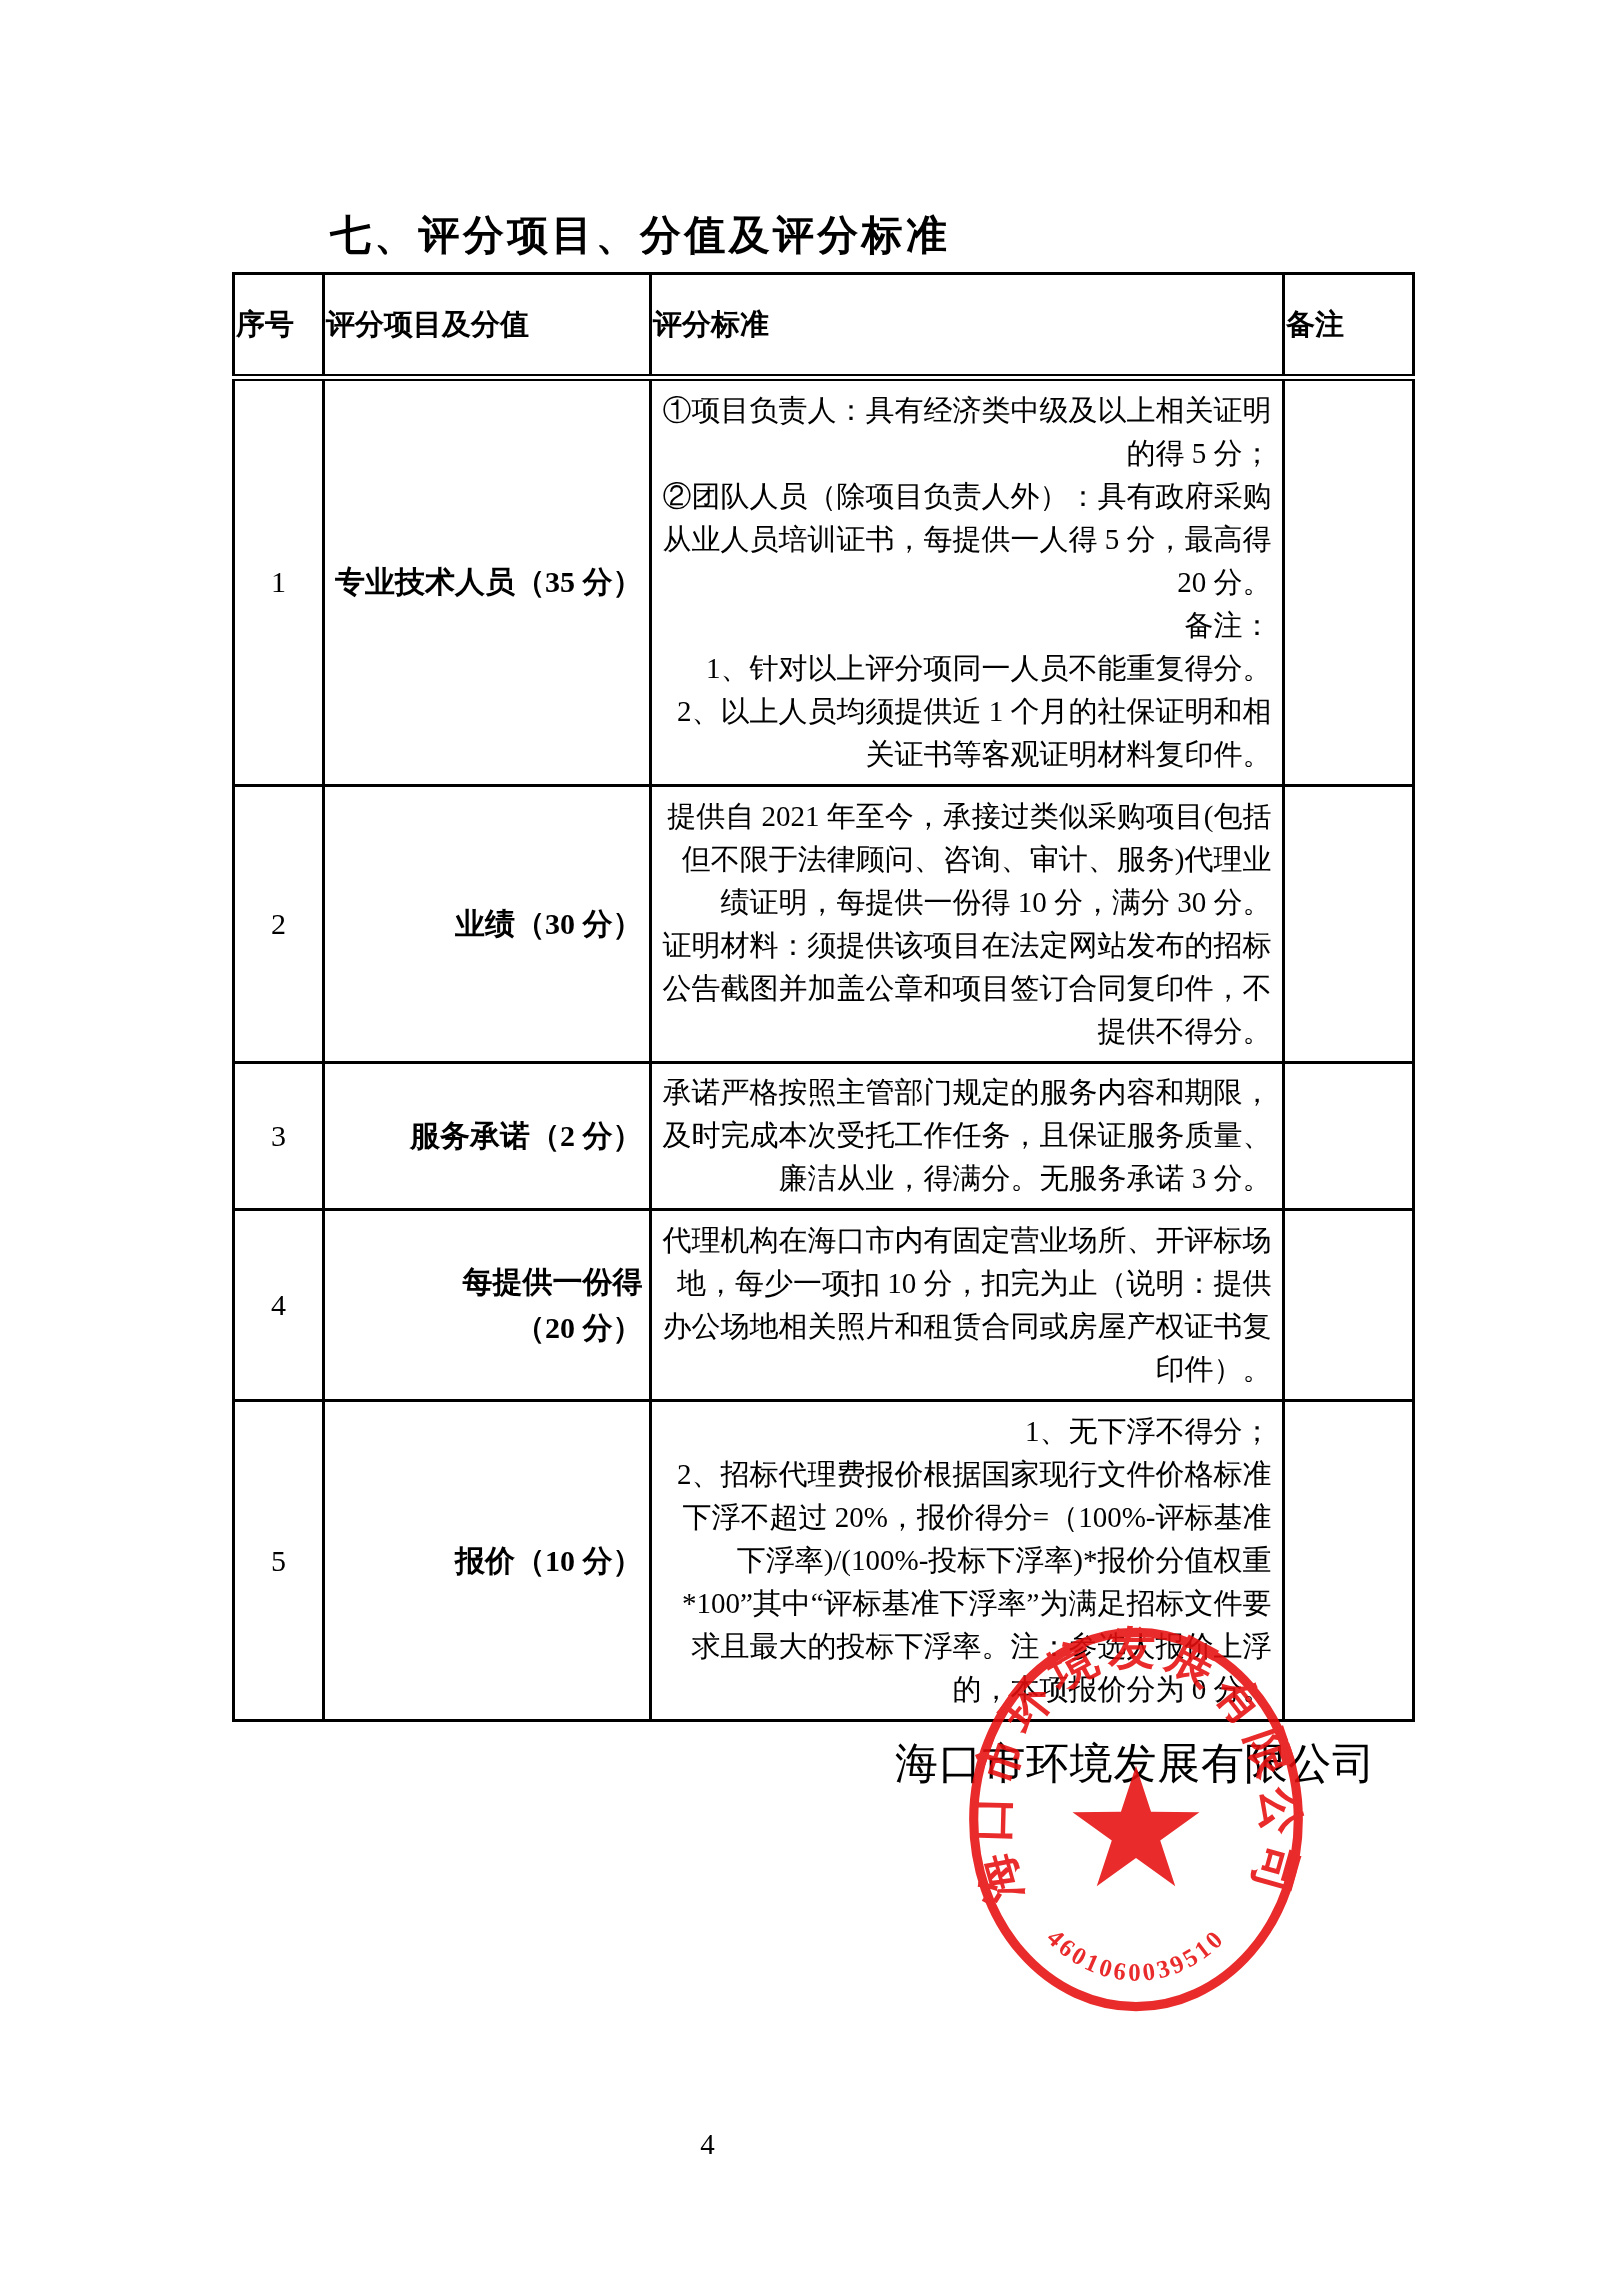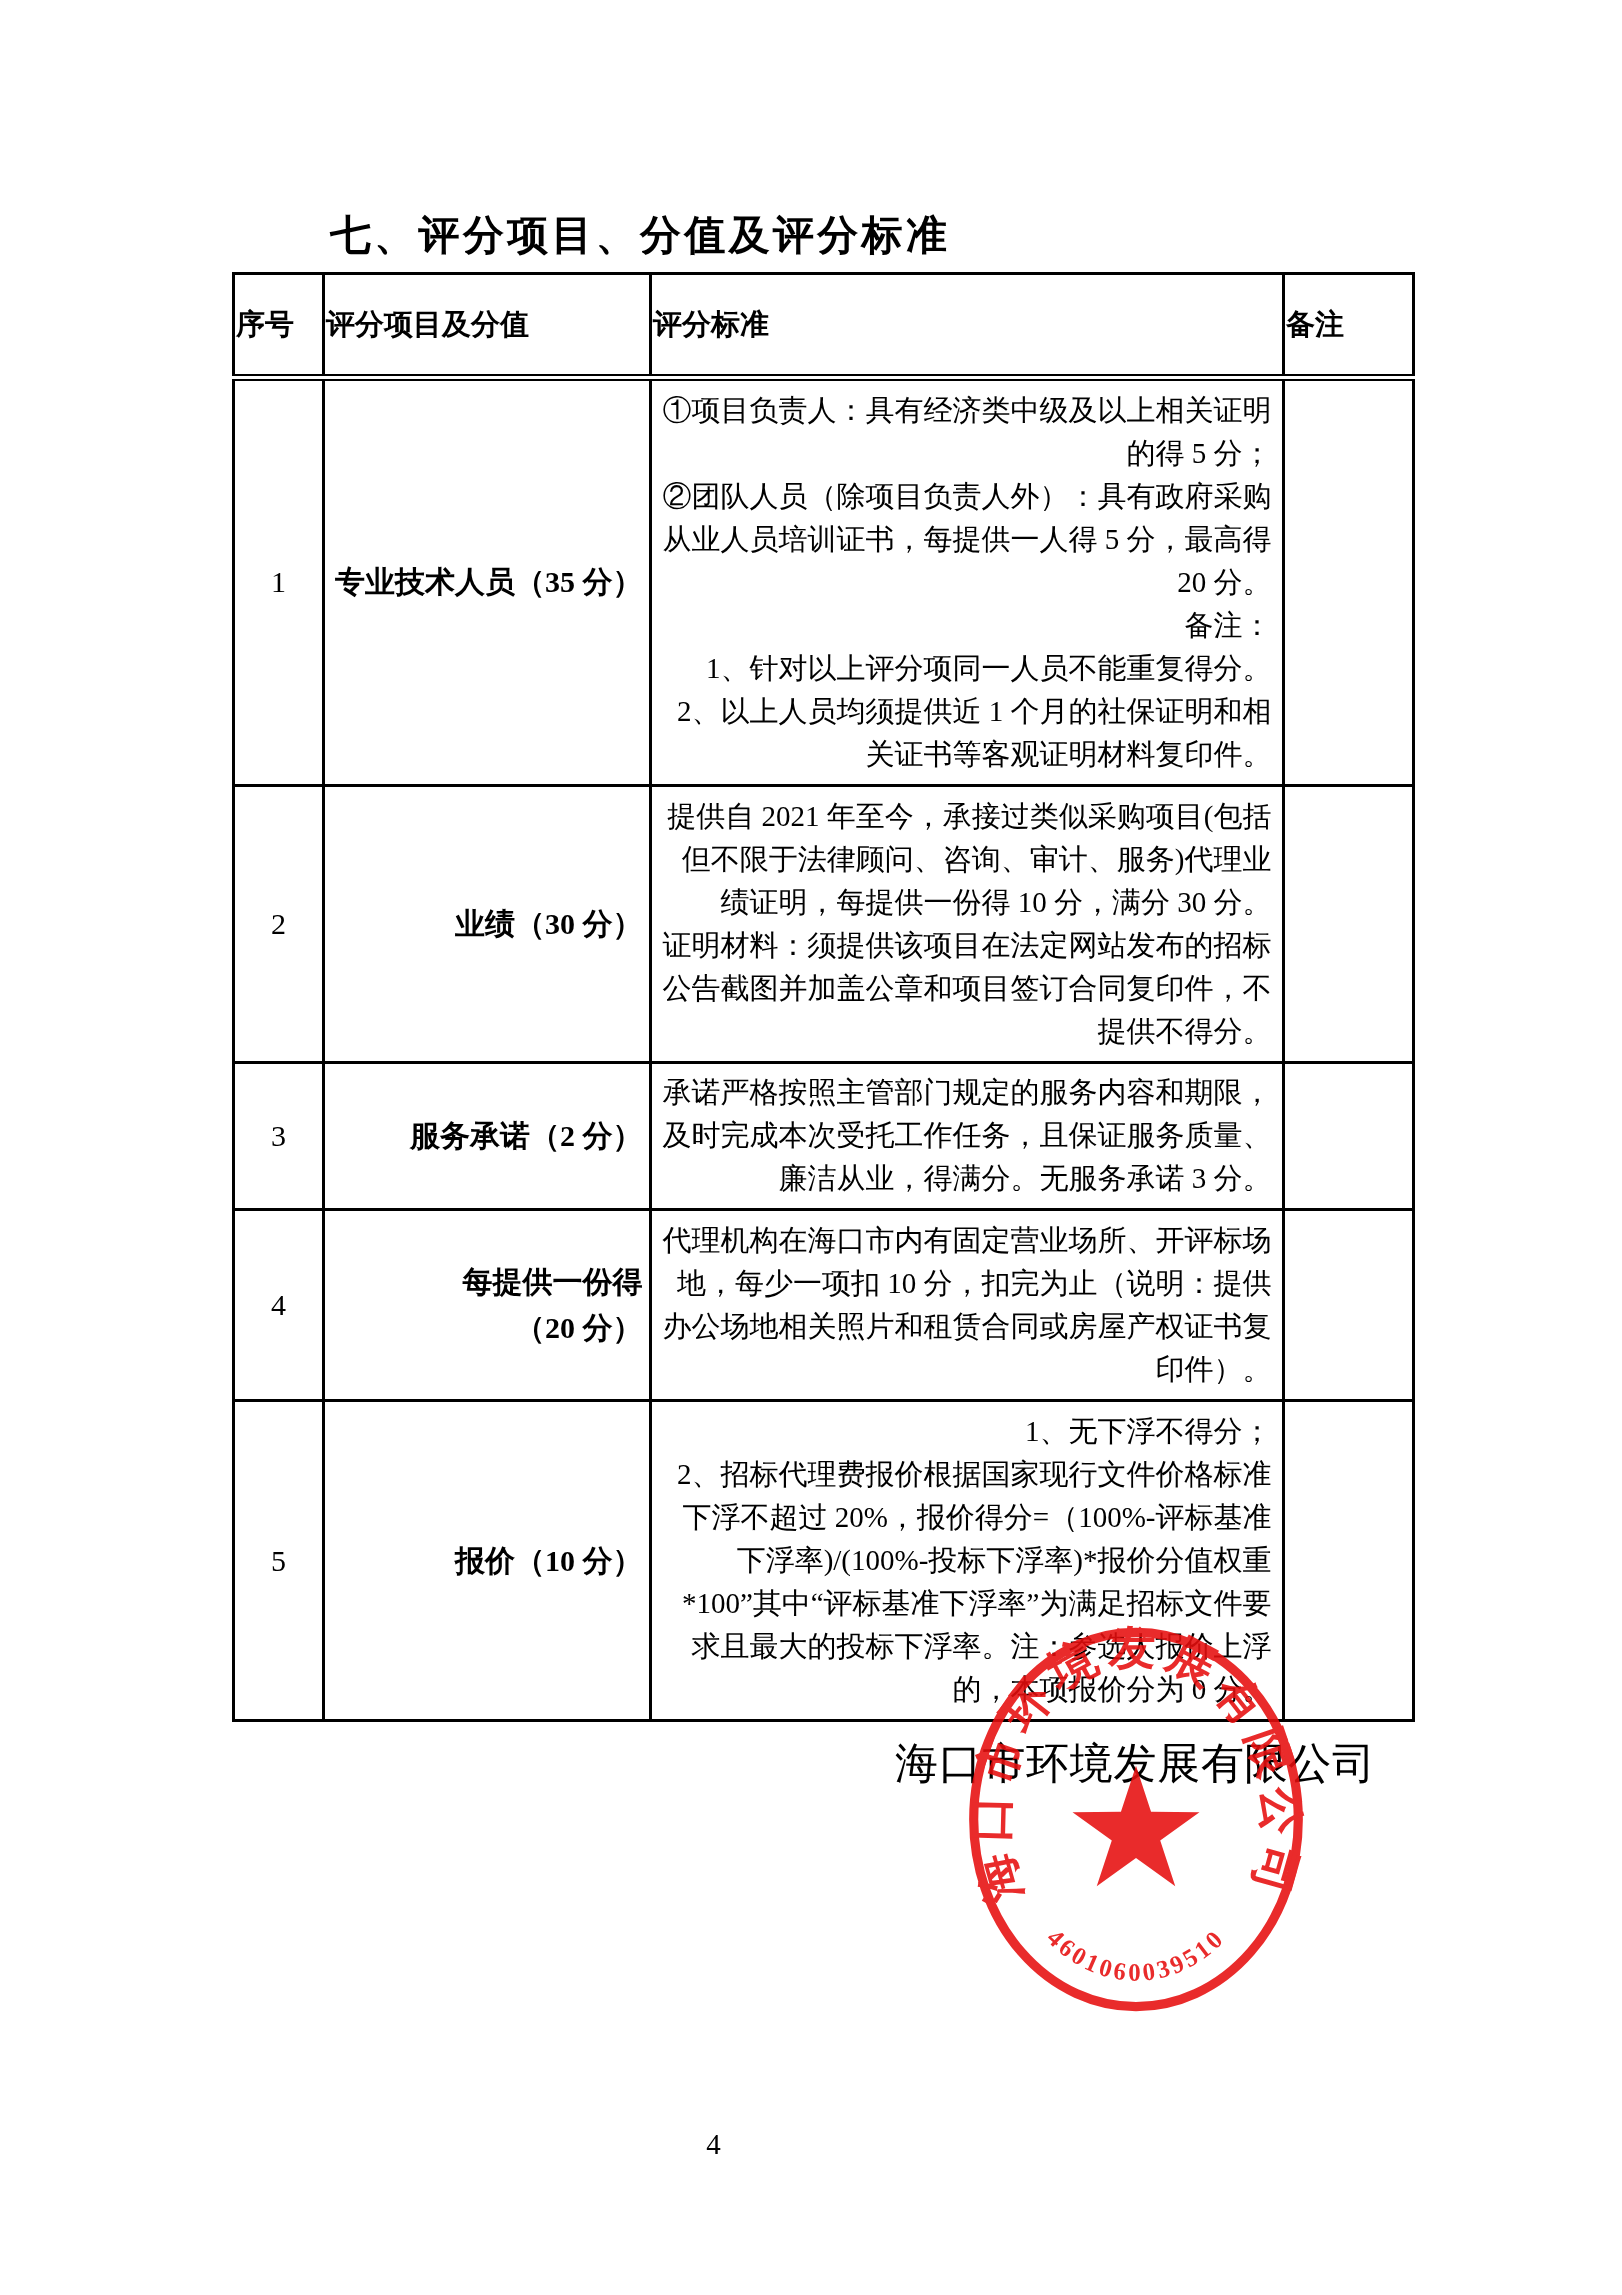--- a/index.html
+++ b/index.html
@@ -4,21 +4,20 @@
 <style>
   html, body { margin: 0; padding: 0; background: #ffffff; }
   #page {
     position: relative;
     width: 1415px;
     height: 2295px;
     background: #ffffff;
     overflow: hidden;
     font-family: "Liberation Serif", "DejaVu Serif", serif;
     color: #000;
-    padding-left: 12px;
   }
   
   #doc-title {
     position: absolute;
     left: 330px;
     top: 208px;
     font-family: "Liberation Sans", "DejaVu Sans", sans-serif;
     font-weight: bold;
     font-size: 41px;
     letter-spacing: 3.3px;

